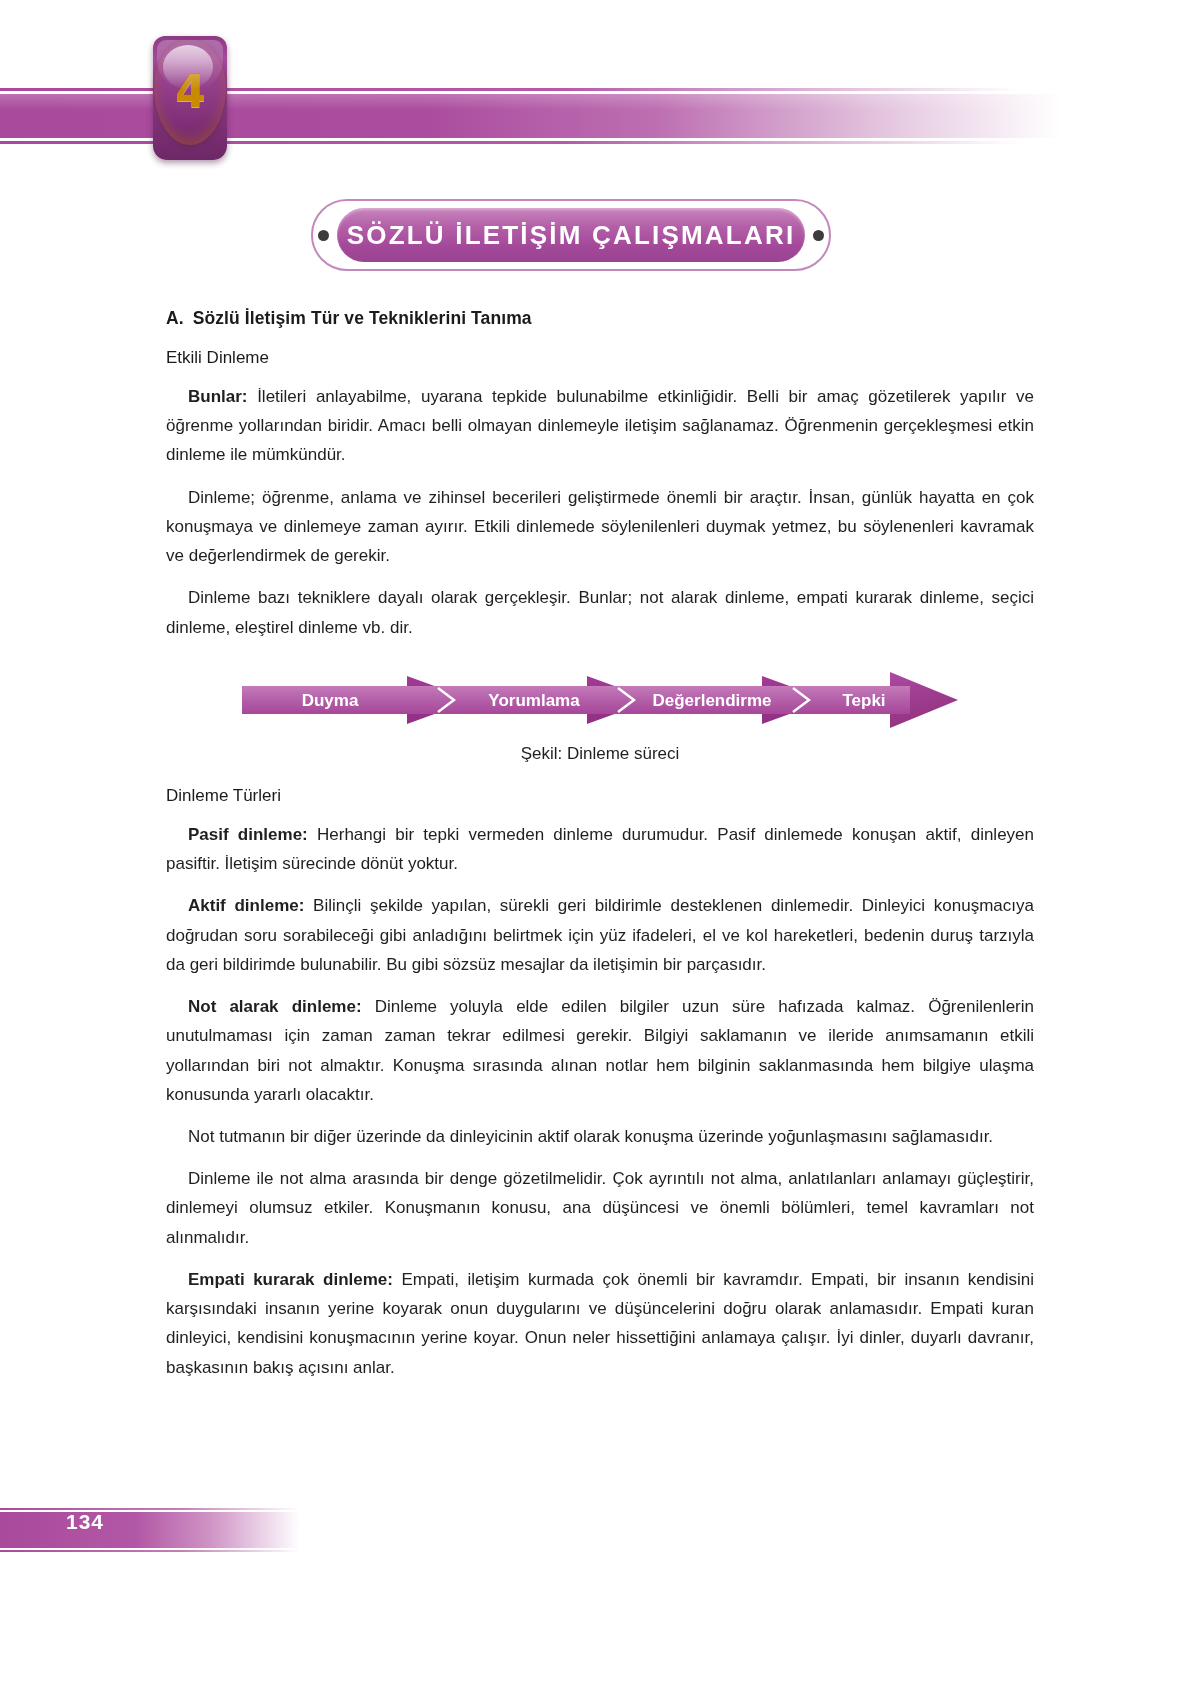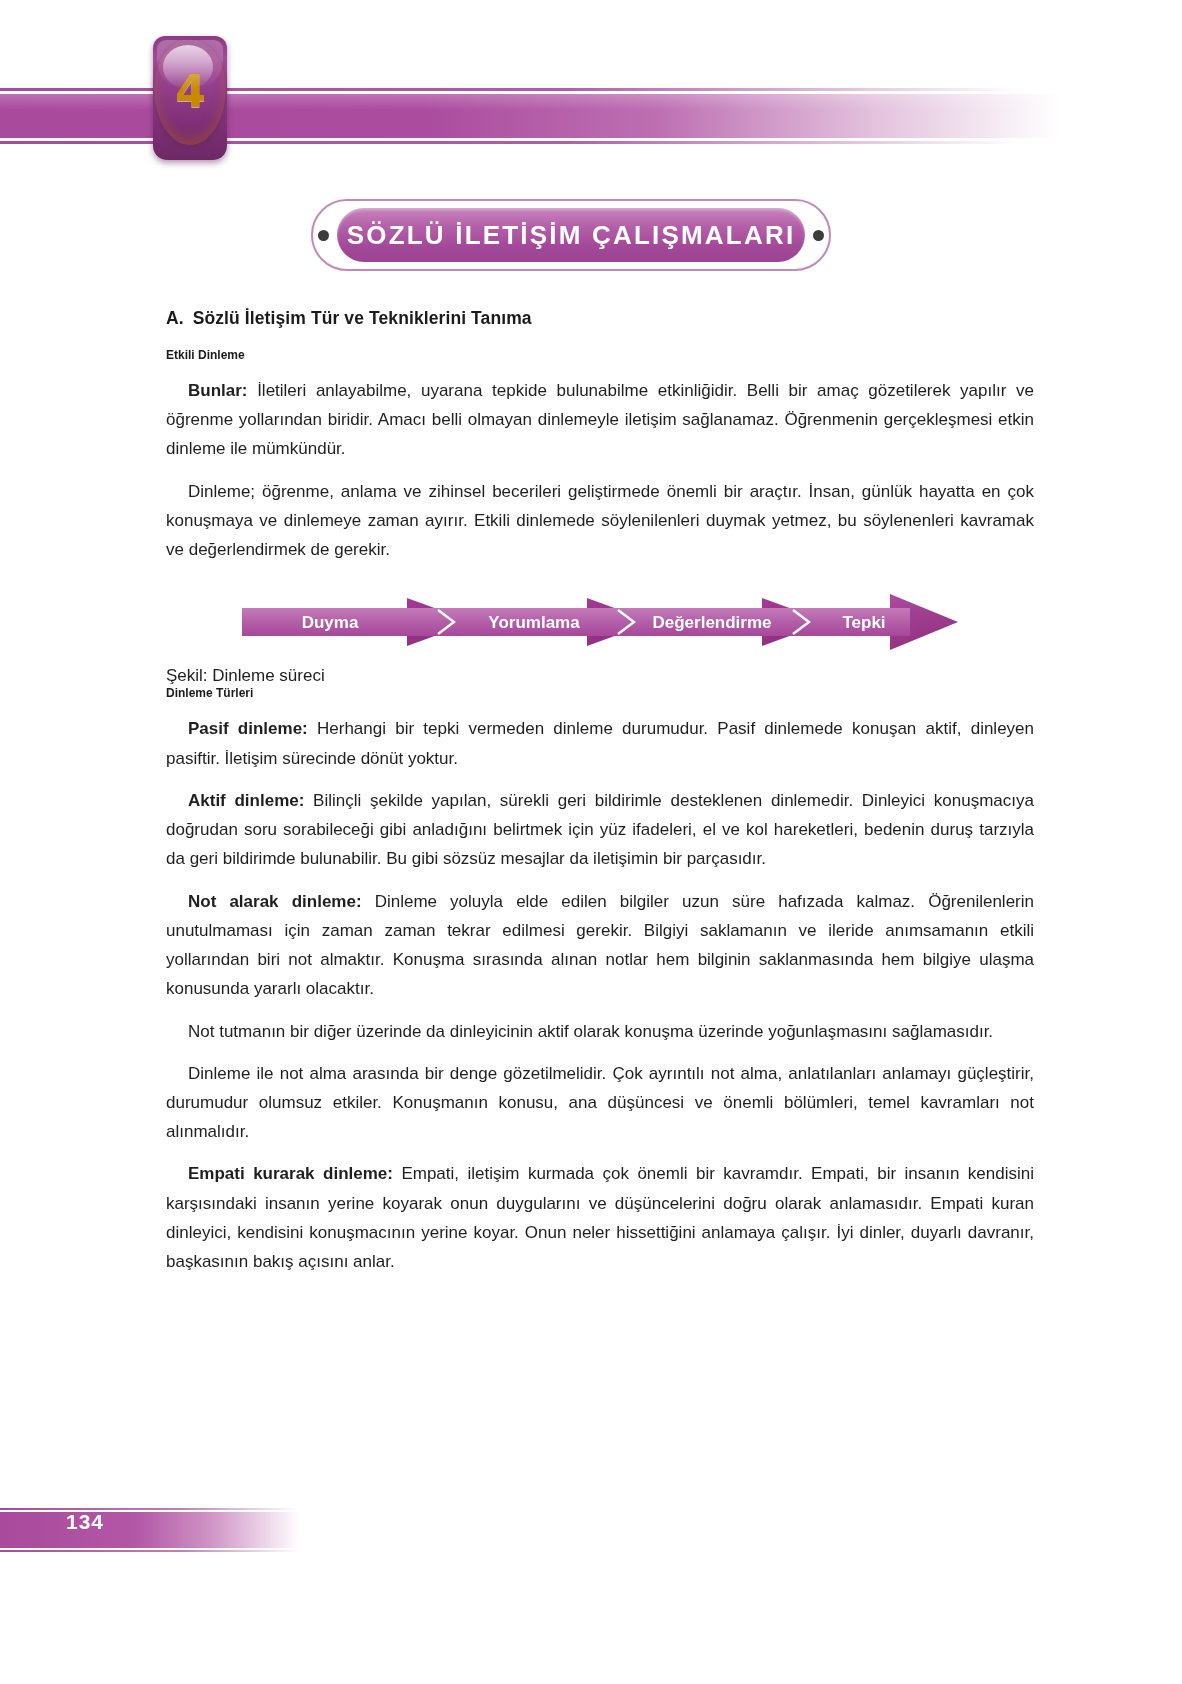--- a/index.html
+++ b/index.html
@@ -135,22 +135,22 @@
     font-family: "Liberation Sans", sans-serif;
     font-weight: 700;
     font-size: 17.5px;
     color: #1b1b1b;
     margin: 0 0 19px 0;
     letter-spacing: 0.1px;
   }
   .h-section .sec-letter { margin-right: 9px; }
   .h-sub {
     font-family: "Liberation Sans", sans-serif;
-    font-weight: 700;
-    font-size: 12px;
+    font-weight: 400;
+    font-size: 17px;
     color: #1b1b1b;
     margin: 0 0 14px 0;
   }
   p.para {
     font-family: "Liberation Sans", sans-serif;
     font-size: 17px;
     line-height: 1.72;
     color: #1f1f1f;
     margin: 0 0 13px 0;
     text-align: justify;
@@ -159,24 +159,26 @@
   p.para.indent { text-indent: 22px; }
   p.para b { font-weight: 700; }
 
   
   .figure {
     margin: 22px 0 0 0;
     width: 868px;
   }
   .arrow-svg { display: block; margin: 0 auto; }
   .fig-caption {
+    text-align: center;
     font-family: "Liberation Sans", sans-serif;
     font-size: 17px;
     color: #1f1f1f;
     margin-top: 8px;
+    margin-bottom: 22px;
   }
 
   
   .footer-band {
     position: absolute;
     left: 0; bottom: 132px;
     width: 1182px; height: 44px;
   }
   .footer-line-top, .footer-line-bot {
     position: absolute; left: 0;
@@ -232,20 +234,21 @@
   <h2 class="h-section">
     <span class="sec-letter">A.</span><span>Sözlü İletişim Tür ve Tekniklerini Tanıma</span>
   </h2>
 
   <h3 class="h-sub">Etkili Dinleme</h3>
 
   <p class="para indent"><b>Bunlar:</b><span> İletileri anlayabilme, uyarana tepkide bulunabilme etkinliğidir. Belli bir amaç gözetilerek yapılır ve öğrenme yollarından biridir. Amacı belli olmayan dinlemeyle iletişim sağlanamaz. Öğrenmenin gerçekleşmesi etkin dinleme ile mümkündür.</span></p>
 
   <p class="para indent">Dinleme; öğrenme, anlama ve zihinsel becerileri geliştirmede önemli bir araçtır. İnsan, günlük hayatta en çok konuşmaya ve dinlemeye zaman ayırır. Etkili dinlemede söylenilenleri duymak yetmez, bu söylenenleri kavramak ve değerlendirmek de gerekir.</p>
 
+  <p class="para indent">Dinleme bazı tekniklere dayalı olarak gerçekleşir. Bunlar; not alarak dinleme, empati kurarak dinleme, seçici dinleme, eleştirel dinleme vb. dir.</p>
 
   <div class="figure">
     <svg class="arrow-svg" width="716" height="72" viewBox="0 0 716 72">
       <defs>
         <linearGradient id="gradBody" x1="0" y1="0" x2="0" y2="1">
           <stop offset="0%" stop-color="#c47ab9"></stop>
           <stop offset="50%" stop-color="#b35fa8"></stop>
           <stop offset="100%" stop-color="#a7479a"></stop>
         </linearGradient>
         <linearGradient id="gradHead" x1="0" y1="0" x2="0.4" y2="1">
@@ -280,21 +283,21 @@
   <h3 class="h-sub">Dinleme Türleri</h3>
 
   <p class="para indent"><b>Pasif dinleme:</b><span> Herhangi bir tepki vermeden dinleme durumudur. Pasif dinlemede konuşan aktif, dinleyen pasiftir. İletişim sürecinde dönüt yoktur.</span></p>
 
   <p class="para indent"><b>Aktif dinleme:</b><span> Bilinçli şekilde yapılan, sürekli geri bildirimle desteklenen dinlemedir. Dinleyici konuşmacıya doğrudan soru sorabileceği gibi anladığını belirtmek için yüz ifadeleri, el ve kol hareketleri, bedenin duruş tarzıyla da geri bildirimde bulunabilir. Bu gibi sözsüz mesajlar da iletişimin bir parçasıdır.</span></p>
 
   <p class="para indent"><b>Not alarak dinleme:</b><span> Dinleme yoluyla elde edilen bilgiler uzun süre hafızada kalmaz. Öğrenilenlerin unutulmaması için zaman zaman tekrar edilmesi gerekir. Bilgiyi saklamanın ve ileride anımsamanın etkili yollarından biri not almaktır. Konuşma sırasında alınan notlar hem bilginin saklanmasında hem bilgiye ulaşma konusunda yararlı olacaktır.</span></p>
 
   <p class="para indent">Not tutmanın bir diğer üzerinde da dinleyicinin aktif olarak konuşma üzerinde yoğunlaşmasını sağlamasıdır.</p>
 
-  <p class="para indent">Dinleme ile not alma arasında bir denge gözetilmelidir. Çok ayrıntılı not alma, anlatılanları anlamayı güçleştirir, durumudur olumsuz etkiler. Konuşmanın konusu, ana düşüncesi ve önemli bölümleri, temel kavramları not alınmalıdır.</p>
+  <p class="para indent">Dinleme ile not alma arasında bir denge gözetilmelidir. Çok ayrıntılı not alma, anlatılanları anlamayı güçleştirir, dinlemeyi olumsuz etkiler. Konuşmanın konusu, ana düşüncesi ve önemli bölümleri, temel kavramları not alınmalıdır.</p>
 
   <p class="para indent"><b>Empati kurarak dinleme:</b><span> Empati, iletişim kurmada çok önemli bir kavramdır. Empati, bir insanın kendisini karşısındaki insanın yerine koyarak onun duygularını ve düşüncelerini doğru olarak anlamasıdır. Empati kuran dinleyici, kendisini konuşmacının yerine koyar. Onun neler hissettiğini anlamaya çalışır. İyi dinler, duyarlı davranır, başkasının bakış açısını anlar.</span></p>
 
 
 </div>
 
 <div class="footer-band">
   <div class="footer-line-top"></div>
   <div class="footer-fill"></div>
   <div class="footer-line-bot"></div>

